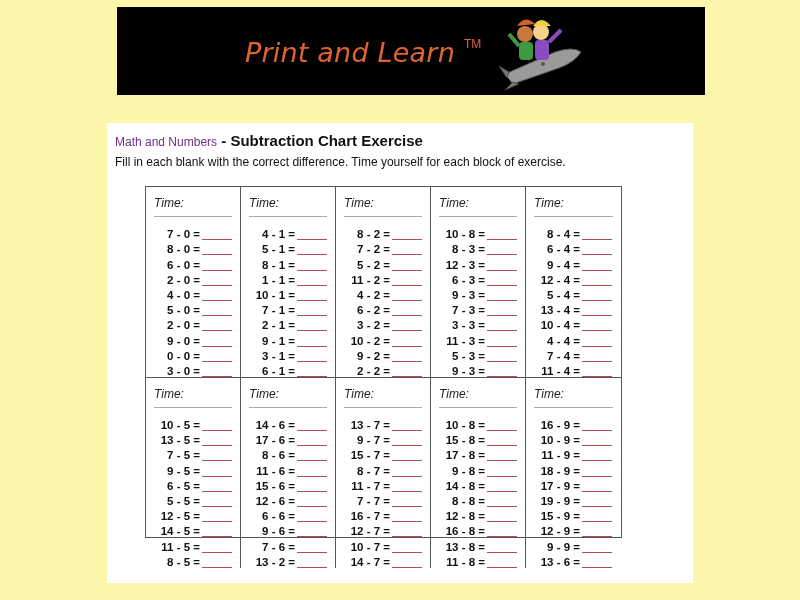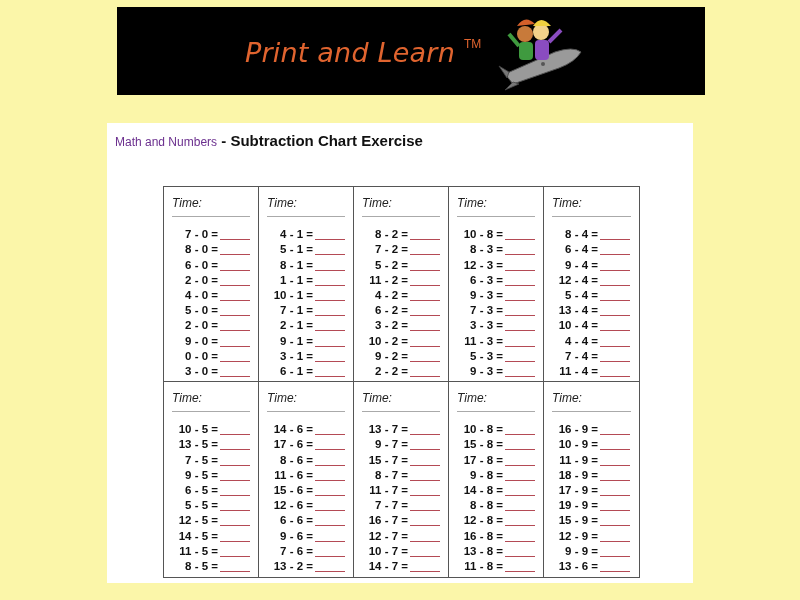--- a/index.html
+++ b/index.html
@@ -29,21 +29,21 @@
     background:#ffffff;
   }
   .title-row { position:absolute; left:8px; top:9px; white-space:nowrap; }
   .title-main { font-size:12px; color:#6b2f8e; }
   .title-sub { font-size:15px; font-weight:bold; color:#111; }
   .instructions {
     position:absolute; left:8px; top:32px; font-size:12px; color:#111; white-space:nowrap;
   }
 
   .grid {
-    position:absolute; left:56px; top:63px; width:477px; height:392px;
+    position:absolute; left:38px; top:63px; width:477px; height:352px;
     border:1.5px solid #555;
     display:grid;
     grid-template-columns:repeat(5, 1fr);
     grid-template-rows:repeat(2, 1fr);
     box-sizing:border-box;
   }
   .block {
     border-right:1.5px solid #555;
     border-bottom:1.5px solid #555;
     position:relative;
@@ -90,20 +90,21 @@
     <path d="M38 14 Q46 2 56 14" fill="#f0d040"></path>
     <rect x="40" y="28" width="14" height="20" rx="4" fill="#8a4cc0"></rect>
     <path d="M54 30 L66 18" stroke="#8a4cc0" stroke-width="4"></path>
   </svg>
 </div>
 
 <div class="panel">
   <div class="title-row">
     <span class="title-main">Math and Numbers</span><span class="title-sub"> - Subtraction Chart Exercise</span>
   </div>
+  <div class="instructions">Fill in each blank with the correct difference. Time yourself for each block of exercise.</div>
 
   <div class="grid" id="grid">
       <div class="block">
         <span class="time-label">Time:</span>
         <div class="time-rule"></div>
         <div class="problem">
           <span class="expr">7 - 0 =</span>
           <span class="blank"></span>
         </div>
         <div class="problem">

